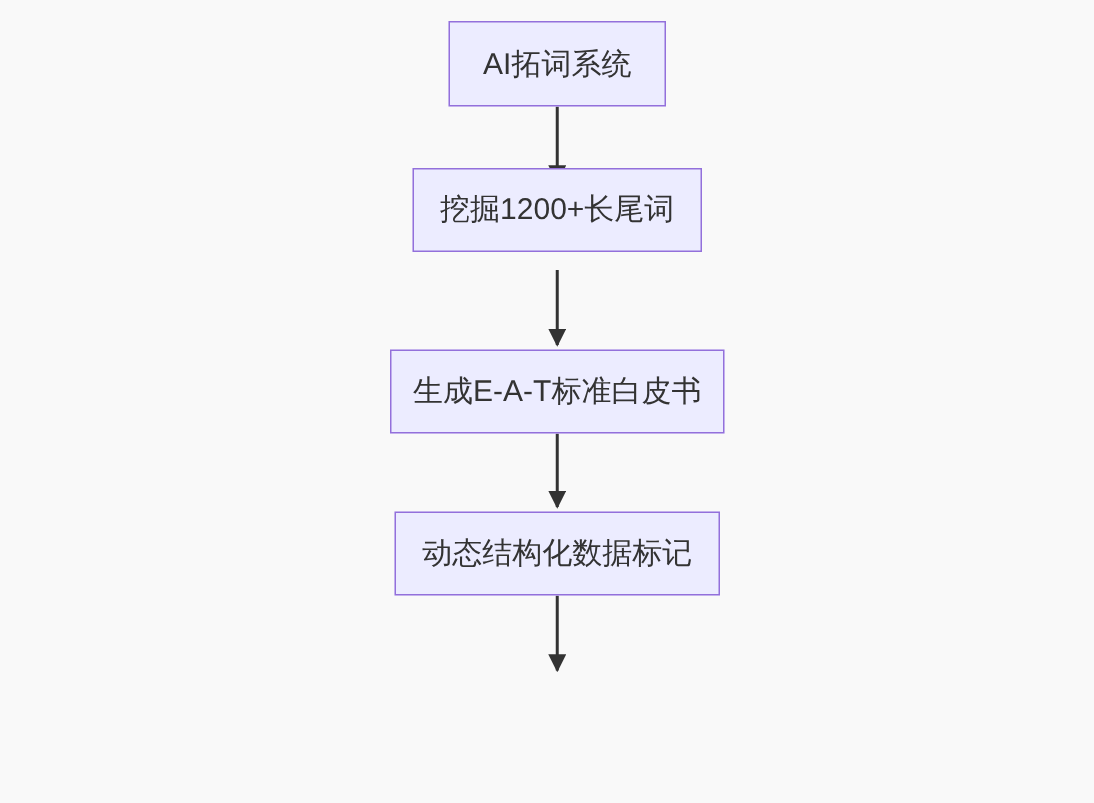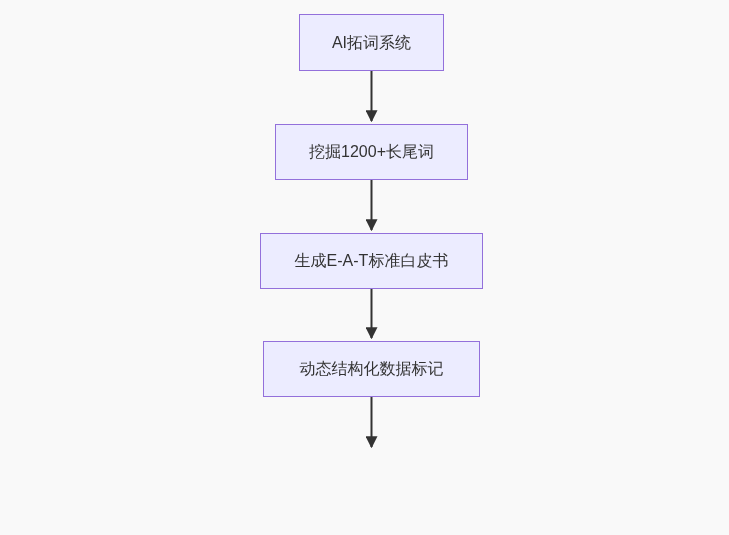--- a/index.html
+++ b/index.html
@@ -23,27 +23,27 @@
   }
   .node {
     position: absolute;
     box-sizing: border-box;
     display: flex;
     align-items: center;
     justify-content: center;
     background: var(--node-fill);
     border: 1px solid var(--node-border);
     color: var(--text);
-    font-size: 16px;
+    font-size: 20px;
     line-height: 1;
     white-space: nowrap;
     text-align: left;
   }
   .n1 { left: 299px; top: 14px;  width: 145px; height: 57px; }
-  .n2 { left: 275px; top: 124px; width: 193px; height: 56px; }
+  .n2 { left: 275px; top: 112px; width: 193px; height: 56px; }
   .n3 { left: 260px; top: 233px; width: 223px; height: 56px; }
   .n4 { left: 263px; top: 341px; width: 217px; height: 56px; }
   .n5 { left: 254px; top: 450px; width: 232px; height: 56px; }
   svg.edges {
     position: absolute;
     left: 0;
     top: 0;
     width: 729px;
     height: 535px;
     pointer-events: none;

